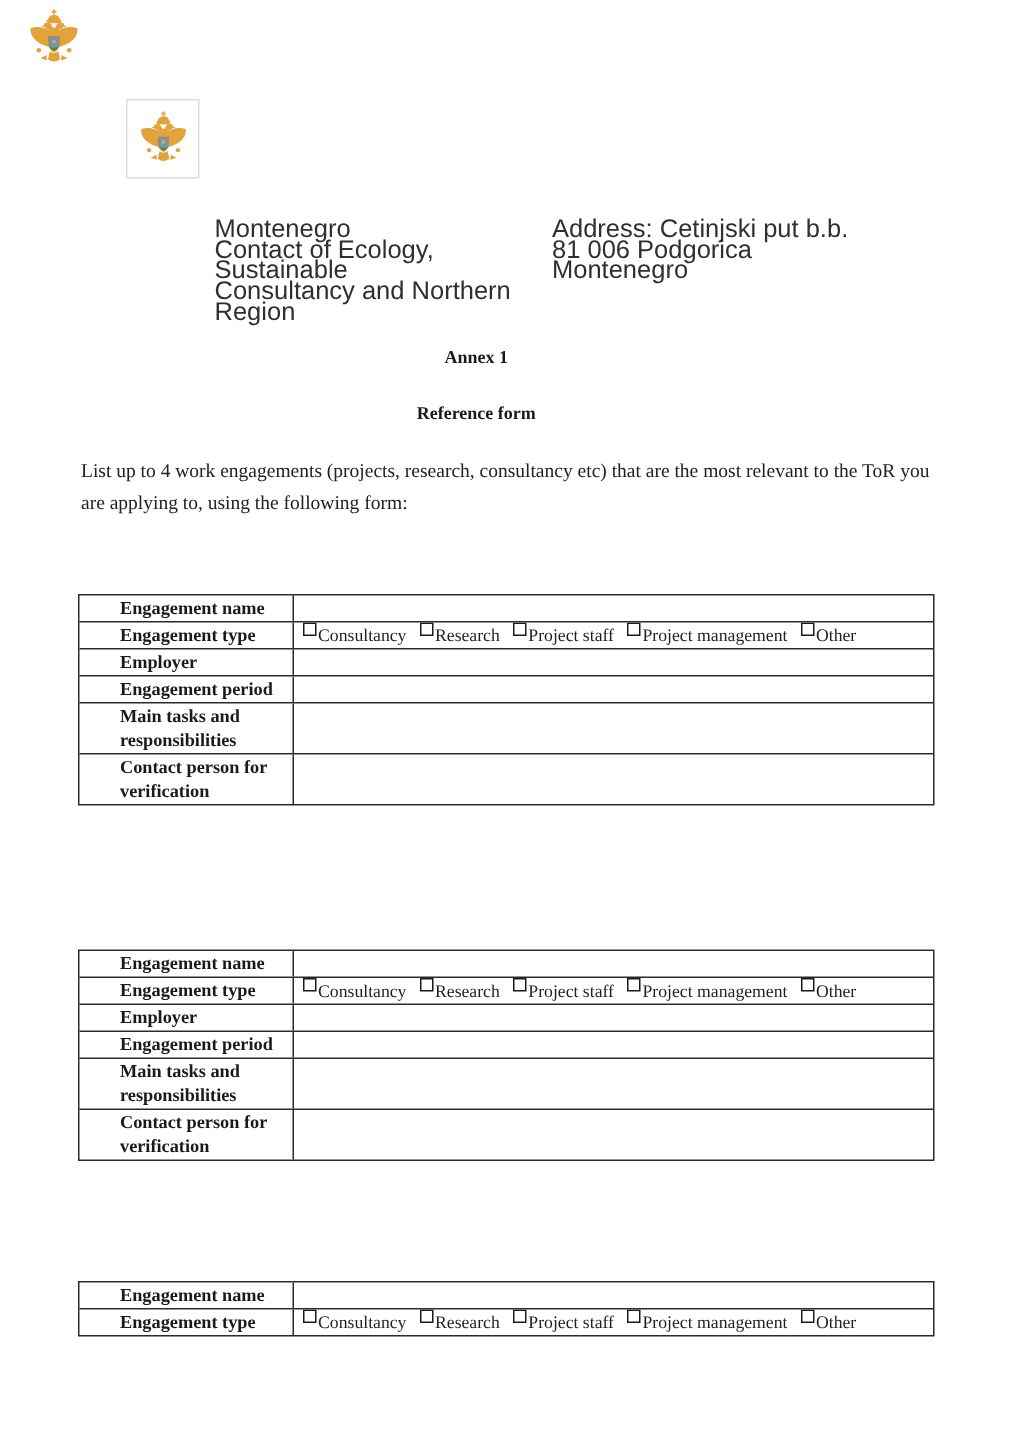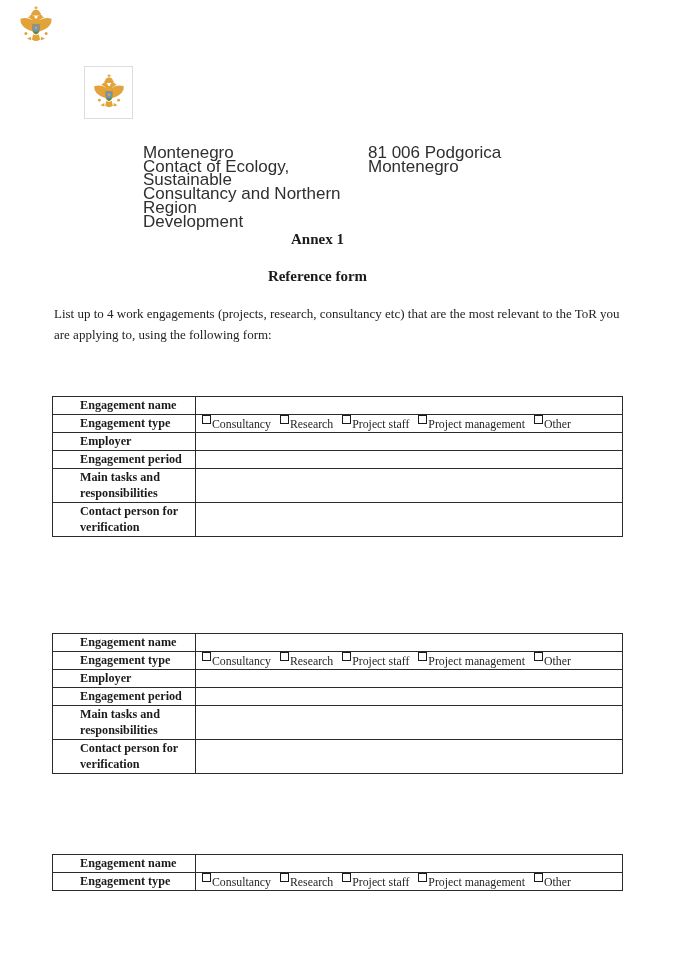--- a/index.html
+++ b/index.html
@@ -10,21 +10,21 @@
   
   .logo1{position:absolute;left:17px;top:6px;width:38px;height:40px;}
   .logo2box{position:absolute;left:84px;top:66px;width:47px;height:51px;border:1px solid #ddd;
     background:#fff;display:flex;align-items:center;justify-content:center;}
   .logo2{width:36px;height:38px;}
   
   .hdr{position:absolute;font-family:"Liberation Sans", sans-serif;font-size:17px;line-height:13.7px;color:#2f2f2f;}
   .hdr-left{left:143px;top:146px;width:225px;}
   .hdr-right{left:368px;top:146px;width:220px;}
   
-  .title{position:absolute;left:0;width:635px;text-align:center;font-weight:bold;font-size:15px;}
+  .title{position:absolute;left:0;width:635px;text-align:center;font-weight:bold;font-size:12px;}
   .annex{top:231px;}
   .formtitle{top:268px;}
   
   .intro{position:absolute;left:54px;top:303px;width:583px;font-size:13px;line-height:21px;color:#222;}
   
   .table{position:absolute;left:52px;width:571px;border:1px solid #2b2b2b;background:#fff;box-sizing:border-box;}
   .t1{top:396px;}
   .t2{top:633px;}
   .t3{top:854px;}
   .trow{display:flex;min-height:16px;}
@@ -80,24 +80,24 @@
   <div class="logo2box">
     <svg class="logo2">
         <use href="#coa"></use>
       </svg>
   </div>
 
   <div class="hdr hdr-left">
     <div>Montenegro</div>
     <div>Contact of Ecology, Sustainable</div>
     <div>Consultancy and Northern Region</div>
-    <div>Development</div>
   </div>
 
   <div class="hdr hdr-right">
+    <div>Address: Cetinjski put b.b.</div>
     <div>81 006 Podgorica</div>
     <div>Montenegro</div>
   </div>
 
   <div class="title annex">Annex 1</div>
   <div class="title formtitle">Reference form</div>
 
   <div class="intro">List up to 4 work engagements (projects, research, consultancy etc) that are the most relevant to the ToR you are applying to, using the following form:</div>
 
   <div class="table t1">

